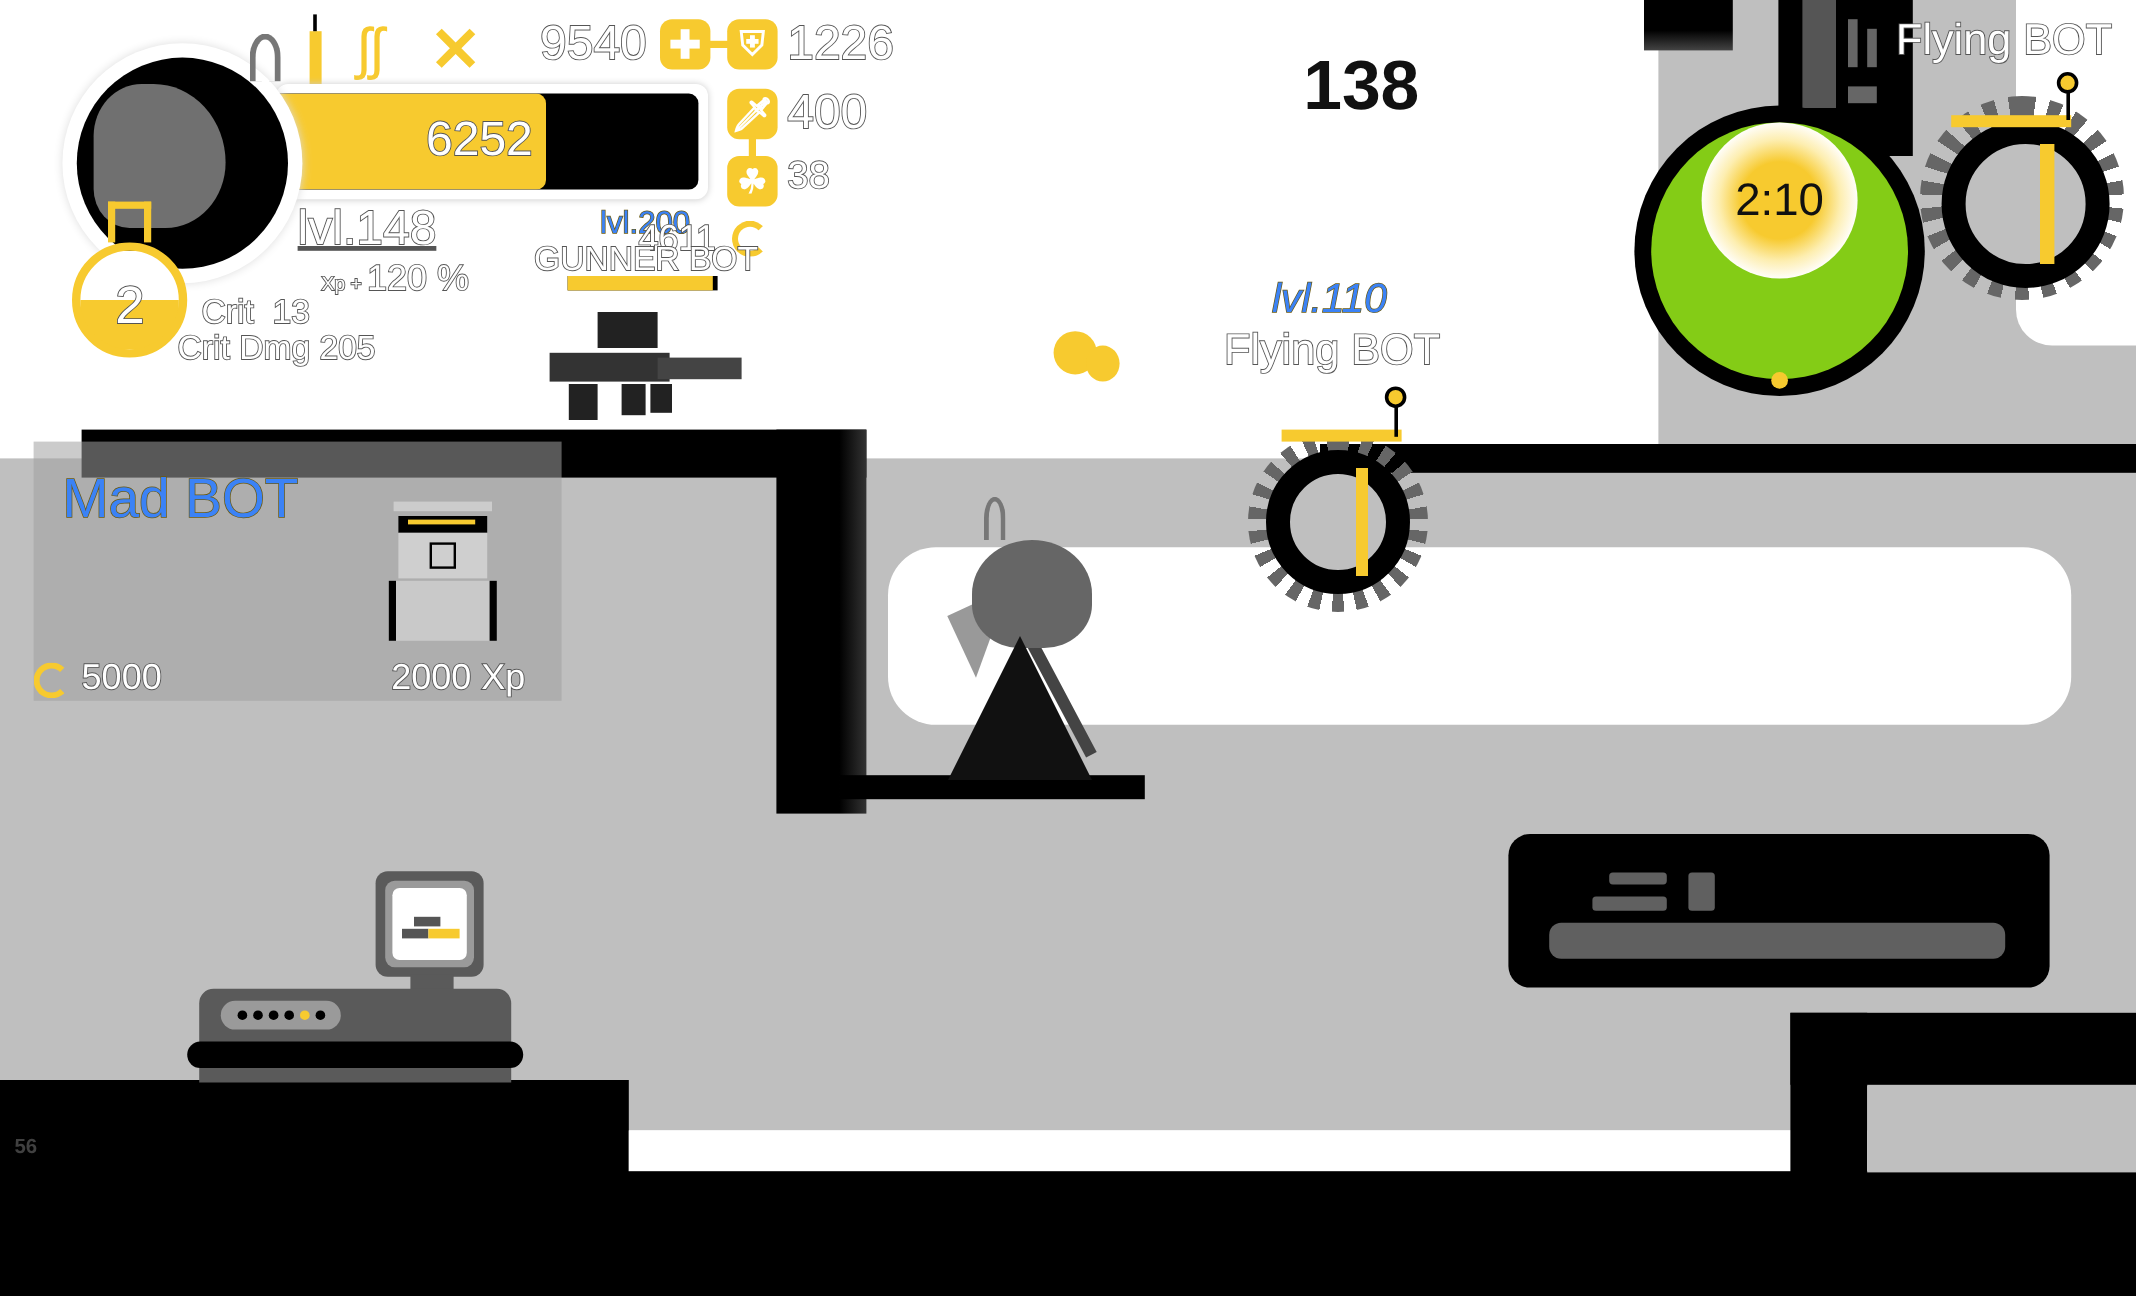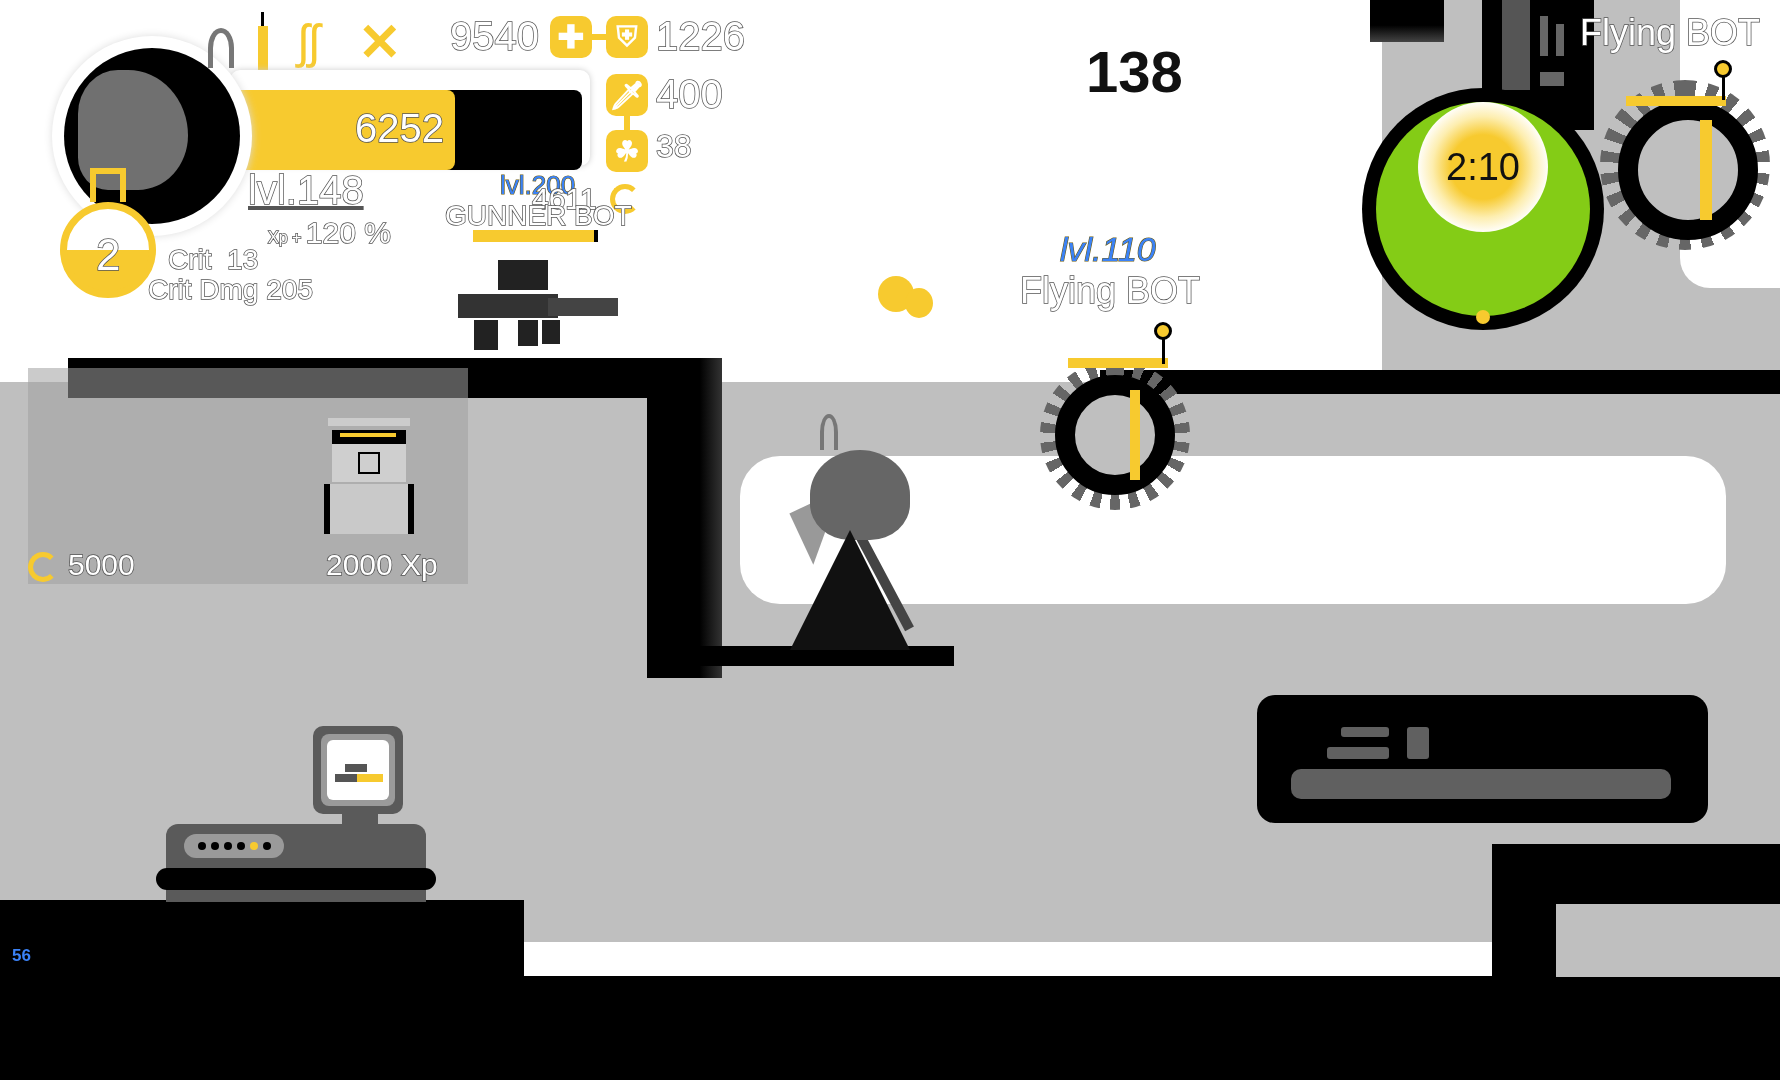--- a/index.html
+++ b/index.html
@@ -129,21 +129,21 @@
 </div>
 
 <div class="abs" style="left:258px;top:12px;width:150px;height:58px;">
   <div class="abs" style="left:0;top:14px;width:10px;height:46px;background:#f7ca2f;"></div>
   <div class="abs" style="left:3px;top:0;width:3px;height:14px;background:#000;"></div>
   <div class="abs" style="left:40px;top:6px;font-size:48px;color:#f7ca2f;line-height:1;">ʃʃ</div>
   <div class="abs" style="left:100px;top:4px;font-size:52px;color:#f7ca2f;font-weight:bold;line-height:1;">✕</div>
 </div>
 
 <div class="abs" style="left:230px;top:70px;width:360px;height:96px;background:#fff;border-radius:10px;box-shadow:0 0 6px #ccc;padding:8px 8px 8px 0;">
-  <div style="width:100%;height:100%;background:#000;border-radius:0 8px 8px 0;position:relative;overflow:hidden;margin-top:12px;">
+  <div style="width:100%;height:100%;background:#000;border-radius:0 8px 8px 0;position:relative;overflow:hidden;">
     <div style="position:absolute;left:0;top:0;width:64%;height:100%;background:#f7ca2f;border-radius:0 8px 8px 0;"></div>
     <div class="abs outline-txt" style="right:138px;top:16px;font-size:40px;">6252</div>
   </div>
 </div>
 
 <div class="abs" style="left:52px;top:36px;width:200px;height:200px;border-radius:50%;background:#fff;box-shadow:0 0 8px #ddd;padding:12px;">
   <div style="width:100%;height:100%;border-radius:50%;background:#000;position:relative;overflow:hidden;">
     <div style="position:absolute;left:14px;top:22px;width:110px;height:120px;background:#707070;border-radius:40% 60% 50% 30%;"></div>
   </div>
 </div>
@@ -186,28 +186,29 @@
 <div class="abs" style="left:1362px;top:88px;width:242px;height:242px;border-radius:50%;background:#000;padding:14px;">
   <div style="width:100%;height:100%;border-radius:50%;background:#84cc16;display:flex;align-items:flex-start;justify-content:center;">
     <div style="width:130px;height:130px;border-radius:50%;background:radial-gradient(#f7ca2f 35%,#fdeeb0 55%,#fff 72%);display:flex;align-items:center;justify-content:center;">
       <span style="font-size:38px;color:#111;font-weight:500;">2:10</span>
     </div>
   </div>
   <div class="abs" style="left:114px;top:222px;width:14px;height:14px;border-radius:50%;background:#f7ca2f;"></div>
 </div>
 
 <div class="abs" style="left:28px;top:368px;width:440px;height:216px;background:rgba(160,160,160,0.55);">
+  <div class="abs outline-gold" style="left:24px;top:20px;font-size:46px;">Mad BOT</div>
   <div class="abs" style="left:0;top:184px;width:30px;height:30px;border:5px solid #f7ca2f;border-radius:50%;border-right-color:transparent;"></div>
   <div class="abs outline-txt" style="left:40px;top:180px;font-size:30px;">5000</div>
   <div class="abs outline-txt" style="left:298px;top:180px;font-size:30px;">2000 Xp</div>
   <div class="abs" style="left:296px;top:50px;width:90px;height:116px;">
     <div style="position:absolute;left:4px;top:0;width:82px;height:8px;background:#ccc;"></div>
     <div style="position:absolute;left:8px;top:12px;width:74px;height:14px;background:#000;">
         <div style="margin:3px 8px;width:56px;height:4px;background:#f7ca2f;"></div>
       </div>
     <div style="position:absolute;left:8px;top:26px;width:74px;height:38px;background:#cfcfcf;">
         <div style="margin:8px auto;width:22px;height:22px;border:2px solid #000;"></div>
       </div>
     <div style="position:absolute;left:0;top:66px;width:90px;height:50px;background:#c9c9c9;border-left:6px solid #000;border-right:6px solid #000;"></div>
   </div>
 </div>
 
-<div class="abs" style="left:12px;top:946px;font-size:17px;font-weight:bold;color:#3b82f6;">56</div>
+<div class="abs" style="left:12px;top:946px;font-size:17px;font-weight:bold;color:#404040;">56</div>
 
 </body></html>

